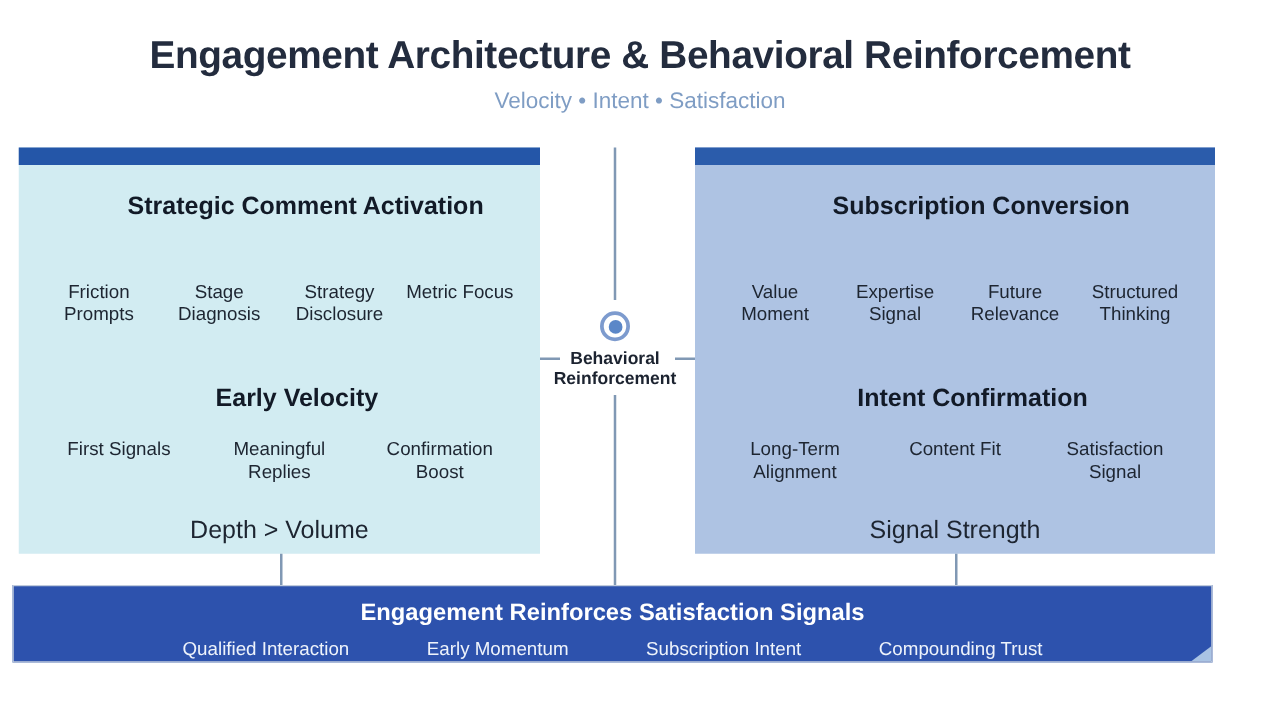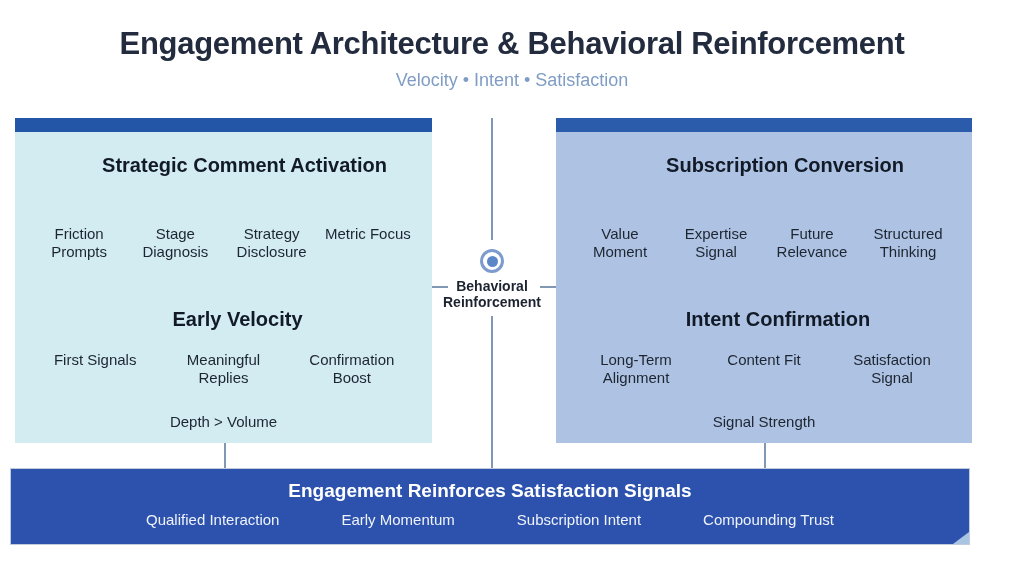--- a/index.html
+++ b/index.html
@@ -33,21 +33,21 @@
   }
   .row{position:absolute;left:16px;right:16px;display:grid;}
   .row4{top:107px;grid-template-columns:repeat(4,1fr);}
   .row3{top:233px;grid-template-columns:repeat(3,1fr);}
   .cell{
     text-align:center;font-size:15px;line-height:1.22;color:#1d2531;
     padding:0 4px;
   }
   .panel-footer{
     position:absolute;top:295px;left:0;width:100%;text-align:center;
-    font-size:15px;color:#1d2531;
+    font-size:20px;color:#1d2531;
   }
   
   .vline{position:absolute;width:2px;background:#8098b4;}
   .vline.center-top{left:491px;top:118px;height:122px;}
   .vline.center-bottom{left:491px;top:316px;height:152px;}
   .vline.left-drop{left:224px;top:443px;height:25px;}
   .vline.right-drop{left:764px;top:443px;height:25px;}
   .hdash{position:absolute;top:286px;height:2px;width:16px;background:#8098b4;}
   .hdash.dash-left{left:432px;}
   .hdash.dash-right{left:540px;}
@@ -56,21 +56,21 @@
     border:3px solid #7d9bce;border-radius:50%;background:#ffffff;
     display:flex;align-items:center;justify-content:center;
   }
   .node-inner{width:11px;height:11px;border-radius:50%;background:#5b87c8;}
   .center-label{
     position:absolute;left:437px;top:278px;width:110px;text-align:center;
     font-size:14px;line-height:16px;font-weight:bold;color:#1c2330;
   }
   
   .bottom-bar{
-    position:absolute;left:10px;top:468px;width:960px;height:77px;box-sizing:border-box;
+    position:absolute;left:10px;top:468px;width:960px;height:62px;box-sizing:border-box;
     background:#2d52ad;border:1px solid #c0cbdc;overflow:hidden;
   }
   .bottom-title{
     margin:11px 0 0 0;text-align:center;font-size:19px;font-weight:bold;color:#ffffff;
   }
   .bottom-items{
     display:flex;justify-content:center;gap:62px;margin-top:9px;
     font-size:15px;color:#eef3fb;white-space:nowrap;
   }
   .corner-triangle{

